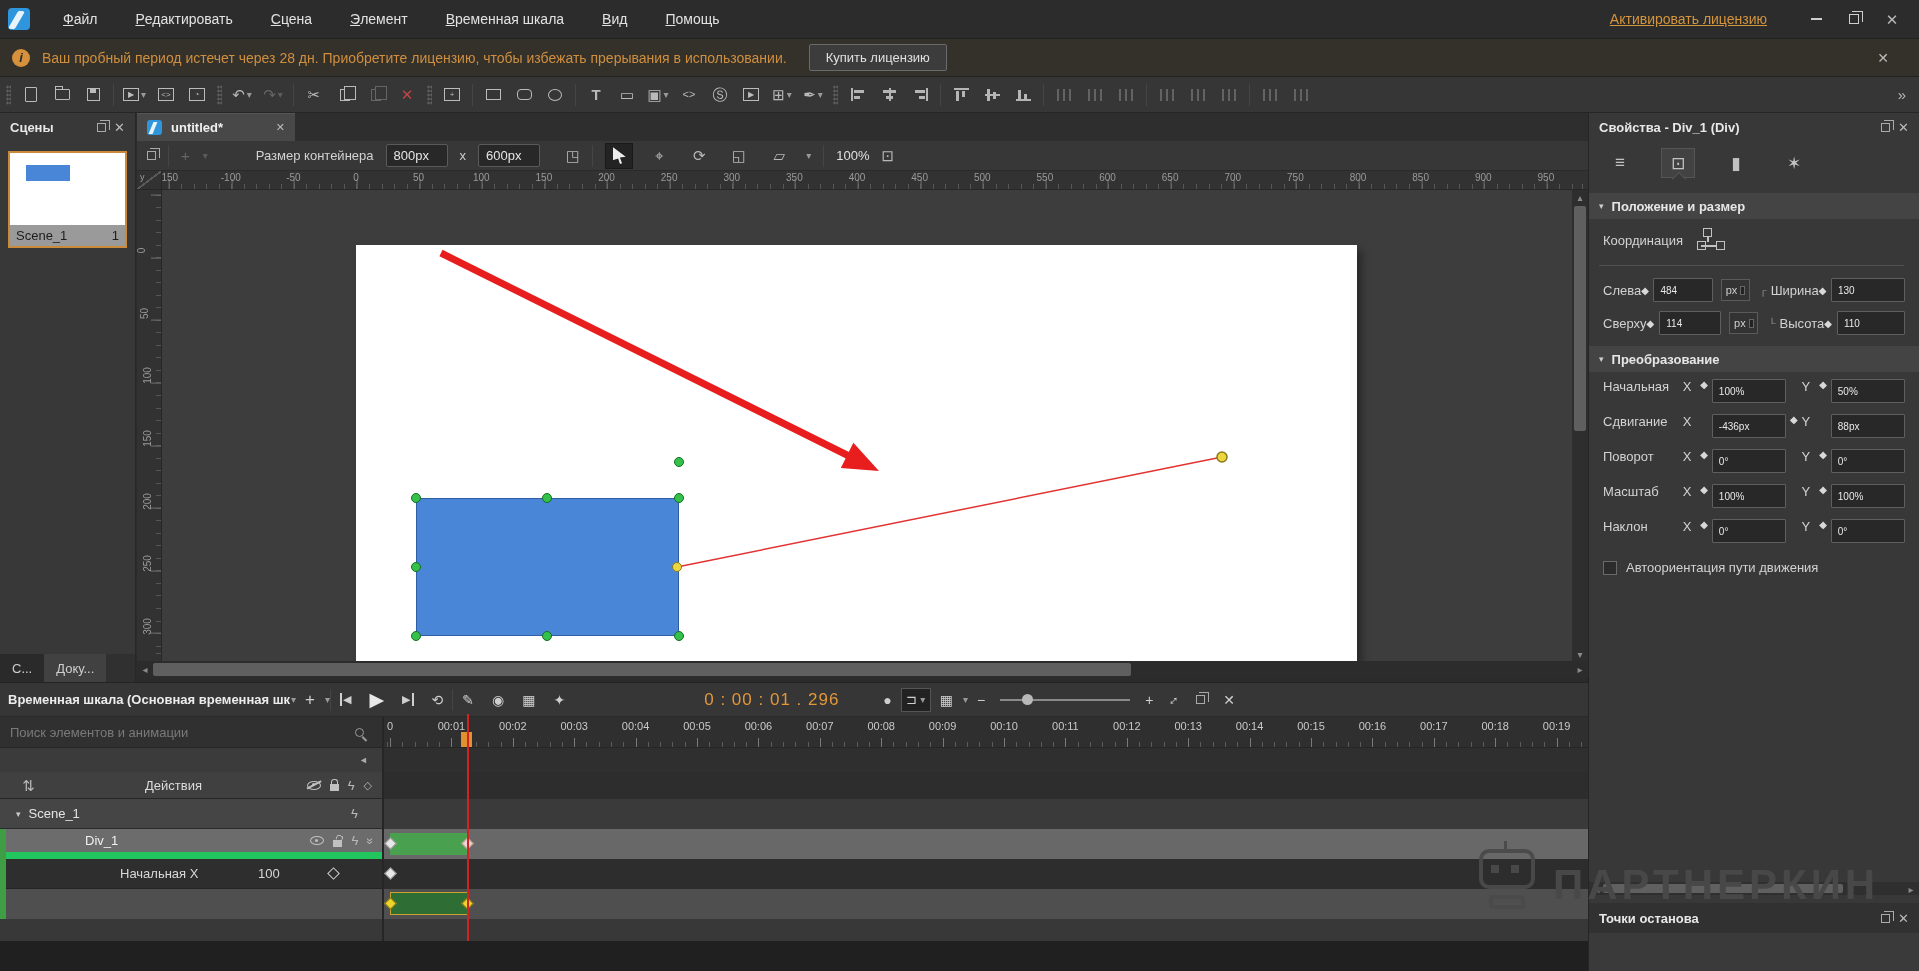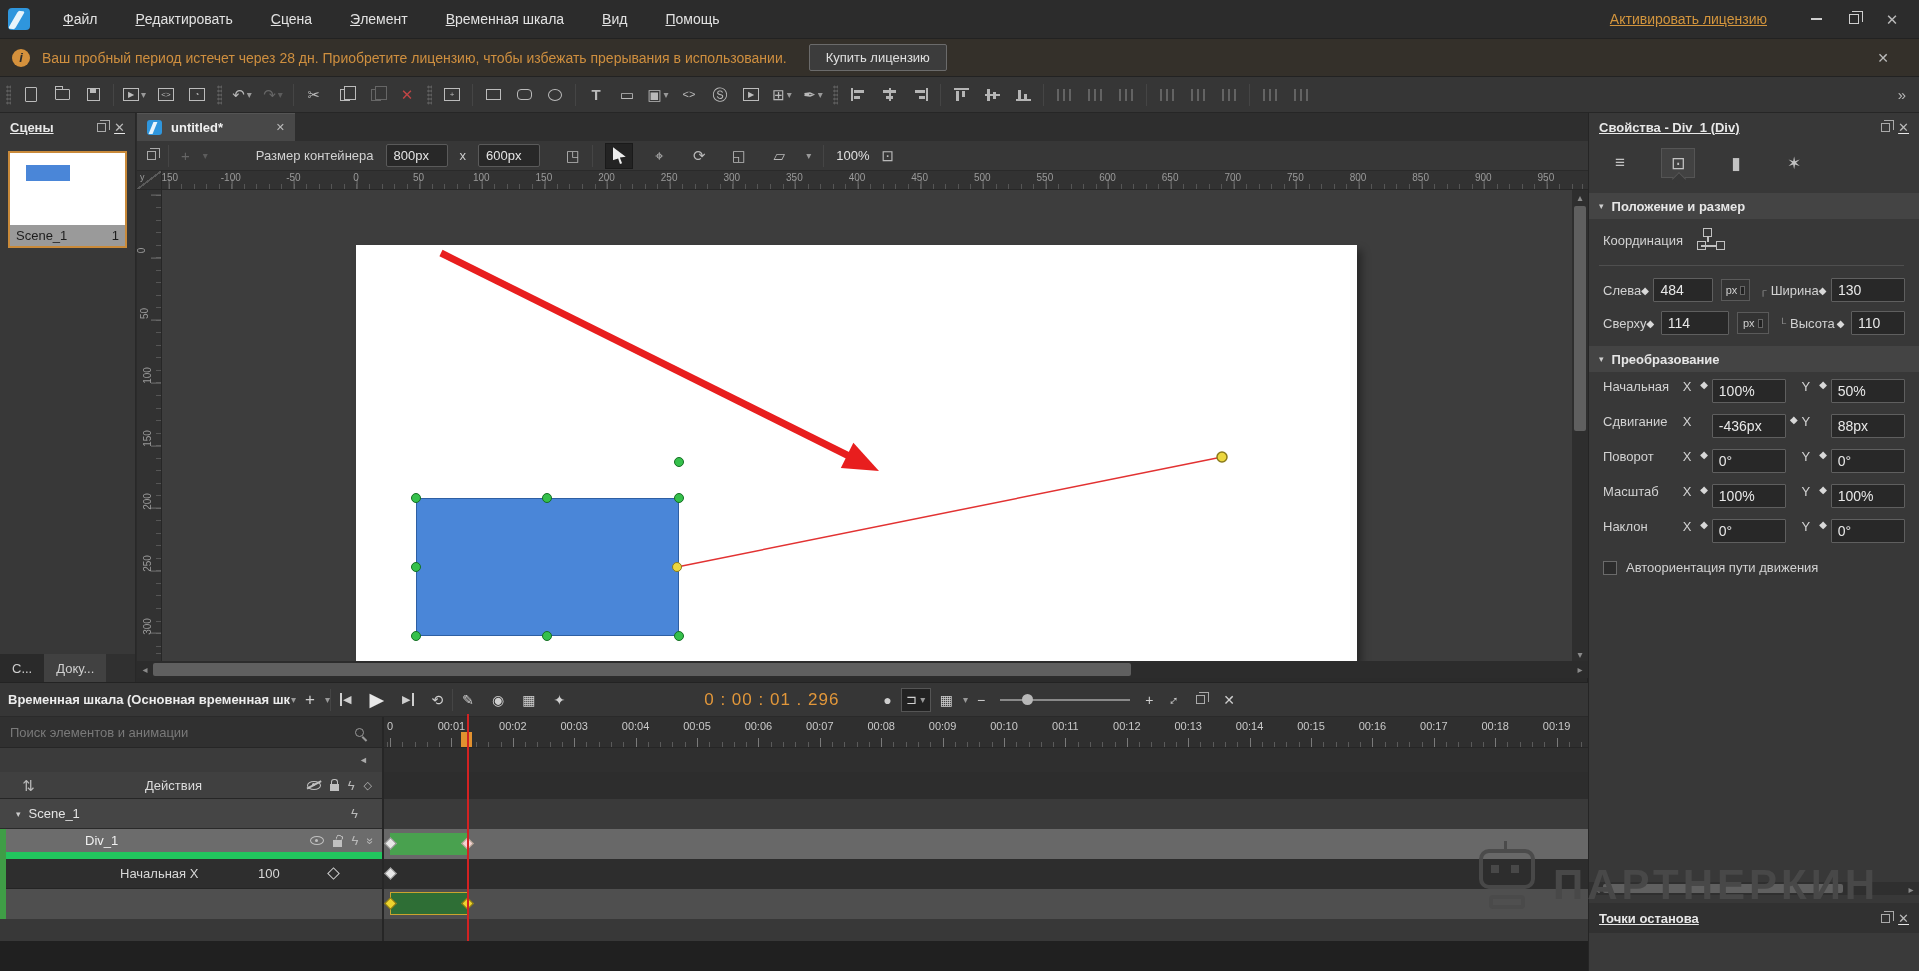--- a/index.html
+++ b/index.html
@@ -59,21 +59,21 @@
   .ica-b{background-image:linear-gradient(#b5b5b5,#b5b5b5),linear-gradient(#b5b5b5,#b5b5b5),linear-gradient(#b5b5b5,#b5b5b5);background-position:0 11px,2px 2px,8px 6px;background-size:15px 2px,3px 10px,3px 6px;}
   .ic-bars{width:14px;height:12px;background:repeating-linear-gradient(90deg,#636363 0 2px,transparent 2px 6px);}
 
   
   #main{position:absolute;left:0;top:113px;width:1919px;height:858px;display:flex;}
   #west{width:1588px;height:858px;position:relative;border-right:1px solid #232323;}
   #props{width:331px;height:858px;position:relative;background:#383838;border-left:1px solid #252525;}
 
   
   #scenes{position:absolute;left:0;top:0;width:136px;height:569px;background:#383838;border-right:1px solid #282828;}
-  .panel-head{height:28px;display:flex;align-items:center;padding:0 10px;font-weight:bold;color:#e8e8e8;font-size:13px;text-decoration:underline;}
+  .panel-head{height:28px;display:flex;align-items:center;padding:0 10px;font-weight:bold;color:#e8e8e8;font-size:13px;}
   .panel-head .ph-icons{margin-left:auto;display:flex;gap:8px;align-items:center;}
   .ic-float{width:9px;height:9px;border:1.2px solid #aaa;position:relative;}
   .ic-float::before{content:"";position:absolute;left:2px;top:-4px;width:9px;height:9px;border:1.2px solid #aaa;border-left:none;border-bottom:none;}
   .ph-x{color:#bbb;font-size:13px;}
   #scene-card{position:absolute;left:8px;top:38px;width:119px;height:97px;border:2px solid #c98a3a;background:#9a9a9a;}
   #scene-thumb{width:100%;height:72px;background:#ffffff;position:relative;}
   #scene-thumb .mini-rect{position:absolute;left:14%;top:16%;width:38%;height:23%;background:#4a86d8;}
   #scene-foot{height:21px;display:flex;align-items:center;padding:0 6px;color:#1d1d1d;font-size:13px;background:#9a9a9a;}
   #scene-foot .num{margin-left:auto;}
   #scenes-tabs{position:absolute;left:0;bottom:0;width:100%;height:28px;display:flex;background:#303030;}
@@ -114,21 +114,21 @@
   #vscroll .thumb{position:absolute;left:2px;top:16px;width:12px;height:225px;background:#5f5f5f;border-radius:2px;}
   .sarrow{position:absolute;color:#8a8a8a;font-size:10px;width:16px;height:14px;display:flex;align-items:center;justify-content:center;}
   #hscroll{position:absolute;left:0;top:548px;width:1451px;height:17px;background:#2c2c2c;}
   #hscroll .thumb{position:absolute;left:16px;top:2px;width:978px;height:13px;background:#5f5f5f;border-radius:2px;}
 
   
   .prop-sect{position:absolute;left:0;width:100%;height:26px;background:#444444;display:flex;align-items:center;padding:0 10px;gap:8px;color:#e6e6e6;font-weight:bold;font-size:13px;}
   .sect-arrow{font-size:9px;color:#cfcfcf;}
   .plabel{color:#d2d2d2;font-size:13px;}
   .pdiamond{color:#d8d8d8;font-size:10px;}
-  .pinput{height:24px;background:#282828;border:1px solid #5f5f5f;border-radius:1px;color:#e8e8e8;display:flex;align-items:center;padding:0 6px;font-size:14px;}
+  .pinput{height:24px;background:#282828;border:1px solid #5f5f5f;border-radius:1px;color:#e8e8e8;display:flex;align-items:center;padding:0 6px;font-size:10px;}
   .unitbox{width:36px;height:22px;background:#333;border:1px solid #5a5a5a;display:flex;align-items:center;justify-content:center;gap:3px;font-size:11px;color:#cfcfcf;}
   .unitbox i{width:5px;height:9px;background:#222;border:1px solid #666;font-style:normal;}
   #props-tabs{position:absolute;left:0;top:28px;width:100%;height:44px;display:flex;align-items:center;gap:24px;padding:0 14px;}
   .ptab{width:34px;height:30px;display:flex;align-items:center;justify-content:center;font-size:17px;color:#c2c2c2;position:relative;}
   .ptab.active{background:#424242;border:1px solid #555;}
   .ptab.active::after{content:"";position:absolute;left:12px;bottom:-7px;width:9px;height:9px;background:#383838;border-left:1px solid #555;border-top:1px solid #555;transform:rotate(45deg);}
   .trow{position:absolute;left:0;width:100%;height:35px;display:flex;padding:0 14px;}
   .trow .tlabel{width:82px;}
   .trow .axis{width:14px;color:#d2d2d2;}
   .trow .slot{width:16px;display:flex;justify-content:center;}
@@ -639,21 +639,21 @@
         <span class="plabel" style="width:48px">Сверху</span>
         <span class="pdiamond" style="width:16px">◆</span>
         <span class="pinput" style="width:74px">114</span>
         <span class="unitbox" style="margin-left:8px">
             <span>px</span>
             <i></i>
           </span>
         <span class="link-bracket" style="position:static;margin-left:10px">└</span>
         <span class="plabel" style="margin-left:4px;width:52px">Высота</span>
         <span class="pdiamond" style="width:16px">◆</span>
-        <span class="pinput" style="width:54px;flex:none">110</span>
+        <span class="pinput" style="width:68px;flex:none">110</span>
       </div>
 
       <div class="prop-sect" style="top:233px">
         <span class="sect-arrow">▾</span>
         <span>Преобразование</span>
       </div>
 
       <div id="transform-rows">
           <div class="trow" style="top: 266px;">
             <span class="tlabel plabel">Начальная</span>

